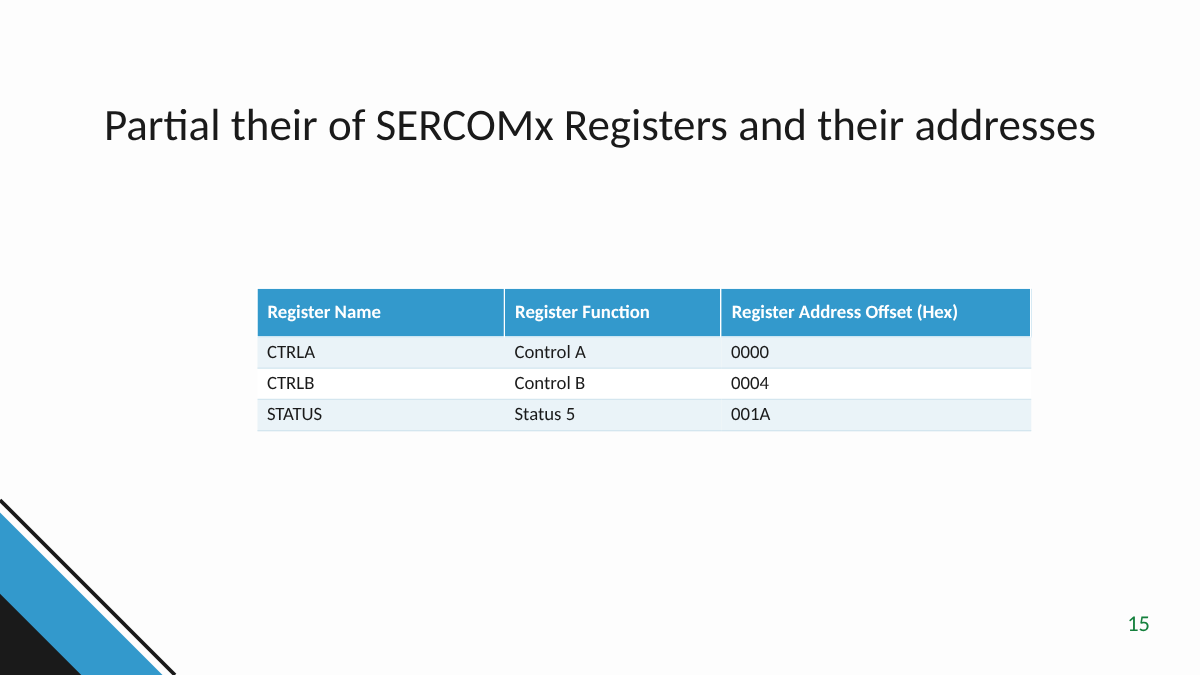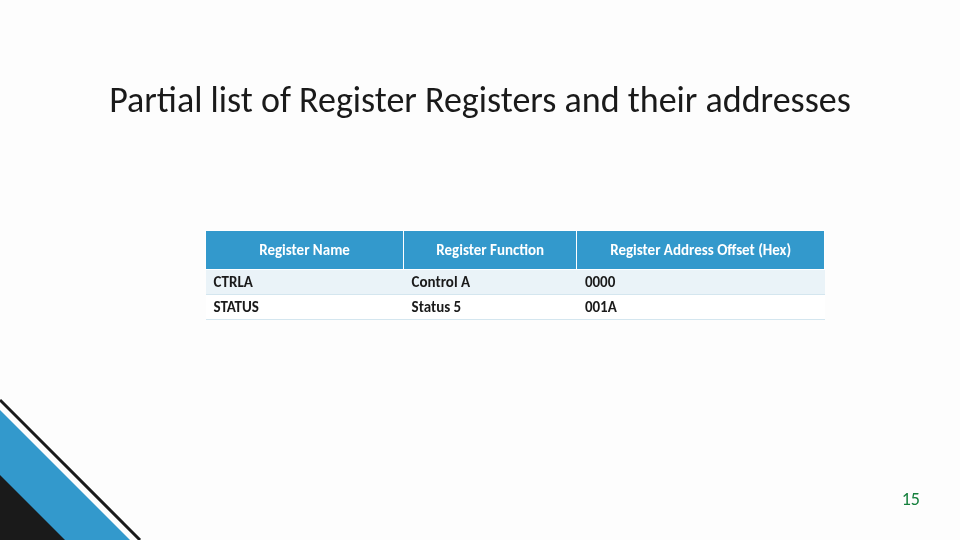--- a/index.html
+++ b/index.html
@@ -38,29 +38,29 @@
     width: 620px;
   }
   table {
     border-collapse: collapse;
     width: 100%;
     font-size: 15px;
   }
   th {
     background: #3399cc;
     color: #ffffff;
-    text-align: center;
+    text-align: left;
     font-weight: 600;
     padding: 10px 8px 10px 8px;
     border: 1px solid #ffffff;
   }
   td {
     padding: 3px 8px;
     color: #1a1a1a;
-    font-weight: 700;
+    font-weight: 400;
     border-bottom: 1px solid #d4e6ef;
   }
   tbody tr:nth-child(odd) td {
     background: #eaf3f8;
   }
   tbody tr:nth-child(even) td {
     background: #ffffff;
   }
   col.c1 { width: 32%; }
   col.c2 { width: 28%; }
@@ -78,21 +78,21 @@
 
 <div class="corner-accent">
   <svg width="160" height="160" viewBox="0 0 160 160">
     <polygon points="0,160 0,30 130,160" fill="#3399cc"></polygon>
     <polygon points="0,160 0,95 65,160" fill="#1a1a1a"></polygon>
     <polygon points="0,35 135,170" fill="none" stroke="#1a1a1a" stroke-width="0"></polygon>
     <line x1="0" y1="20" x2="140" y2="160" stroke="#1a1a1a" stroke-width="3"></line>
   </svg>
 </div>
 
-<div class="title">Partial list of Register Registers and their addresses</div>
+<div class="title">Partial their of SERCOMx Registers and their addresses</div>
 
 <div class="table-wrap">
   <table>
     <colgroup>
         <col class="c1">
         <col class="c2">
         <col class="c3">
       </colgroup>
     <thead>
       <tr>
@@ -101,20 +101,25 @@
         <th>Register Address Offset (Hex)</th>
       </tr>
     </thead>
     <tbody>
       <tr>
         <td>CTRLA</td>
         <td>Control A</td>
         <td>0000</td>
       </tr>
       <tr>
+        <td>CTRLB</td>
+        <td>Control B</td>
+        <td>0004</td>
+      </tr>
+      <tr>
         <td>STATUS</td>
         <td>Status 5</td>
         <td>001A</td>
       </tr>
     </tbody>
   </table>
 </div>
 
 <div class="page-number">15</div>
 

